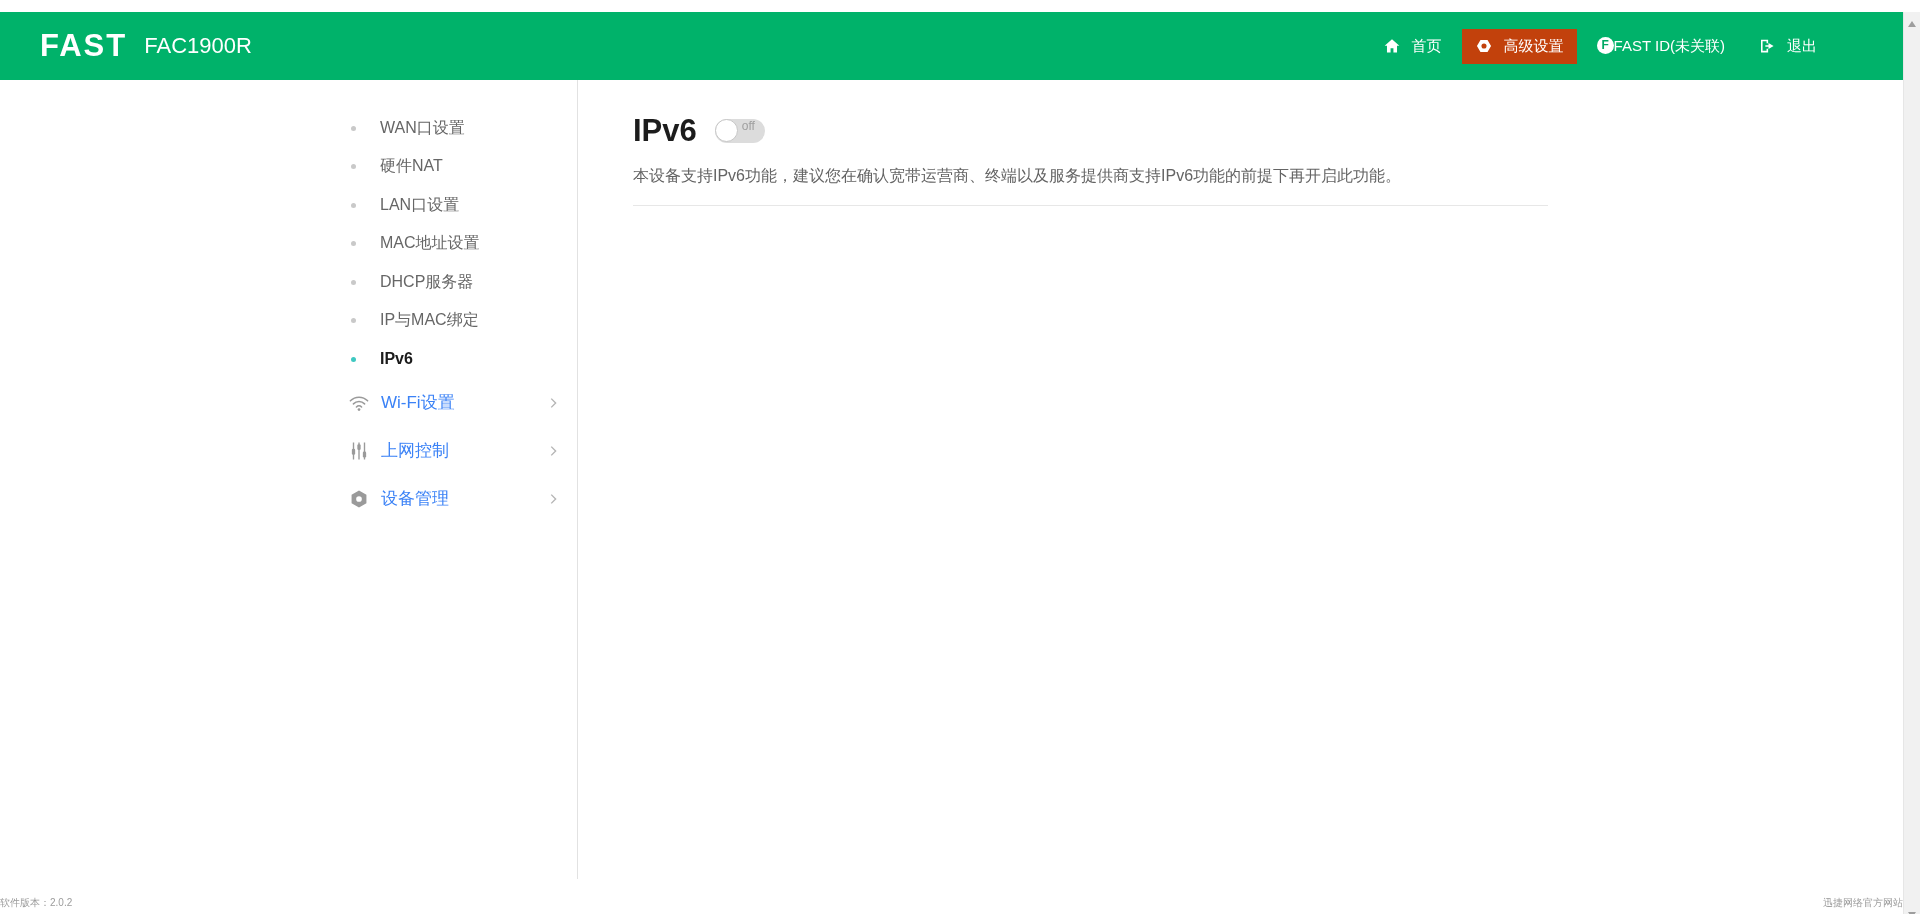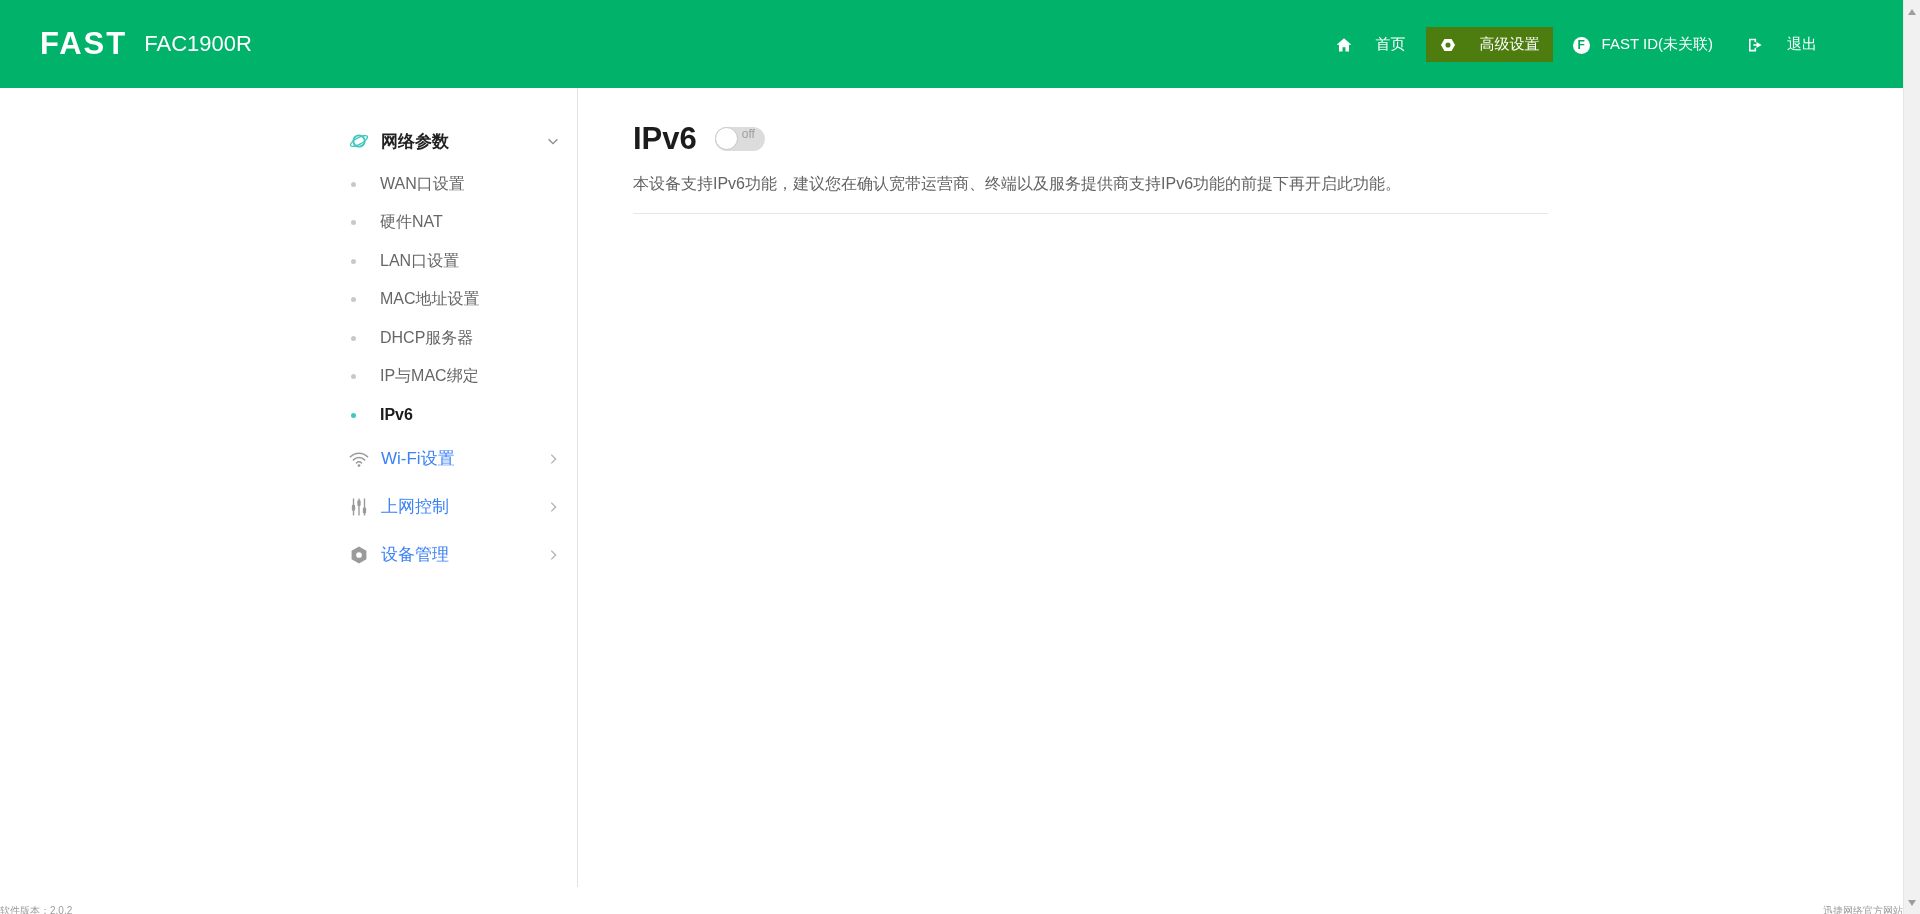--- a/index.html
+++ b/index.html
@@ -1,28 +1,28 @@
 <!DOCTYPE html>
 <html><head>
 <meta charset="utf-8">
 <style>
   * { margin:0; padding:0; box-sizing:border-box; }
   html,body { width:1920px; height:914px; overflow:hidden; background:#fff;
               font-family:"Liberation Sans","DejaVu Sans",sans-serif; }
   .page { position:relative; width:1920px; height:914px; background:#fff; }
 
   
-  .header { height:88px; background:#00b26a; display:flex; align-items:center;
-            padding:0 90px 0 40px; }
+  .header { height:68px; background:#00b26a; display:flex; align-items:center;
+            padding:0 90px 0 40px;margin-top:12px; }
   .logo { font-size:31px; font-weight:800; color:#fff; letter-spacing:2px; }
   .model { margin-left:17px; font-size:22px; color:#fff; font-weight:400; }
   .top-nav { margin-left:auto; display:flex; align-items:center; }
-  .nav-item { display:flex; align-items:flex-end; gap:12px; color:#fff; font-size:15px;
+  .nav-item { display:flex; align-items:flex-start; gap:0; color:#fff; font-size:15px;
               padding:8px 13px; margin-left:7px; cursor:pointer; white-space:nowrap; }
-  .nav-item.active { background:#4d7c0f; }
+  .nav-item.active { background:#c2410c; }
   .nav-item svg { display:block; }
   .fid-circle { width:17px; height:17px; border-radius:50%; background:#fff;
                 color:#00a863; font-size:12px; font-weight:bold; display:flex;
                 align-items:center; justify-content:center; }
 
   
   .body-row { display:flex; height:799px; }
   .sidebar { width:578px; border-right:1px solid #e2e2e2; padding-top:29px; }
   .side-inner { margin-left:348px; width:212px; }
   .side-main { height:48px; display:flex; align-items:center; cursor:pointer; }
@@ -110,34 +110,20 @@
         <span>退出</span>
       </div>
     </div>
   </div>
 
   <div class="body-row">
 
     <div class="sidebar">
       <div class="side-inner">
 
-        <div class="side-main expanded">
-          <span class="s-icon">
-            <svg width="22" height="22" viewBox="0 0 24 24" fill="none">
-              <circle cx="12" cy="12" r="6.2" stroke="#3fc8c1" stroke-width="2"></circle>
-              <ellipse cx="12" cy="12" rx="10.4" ry="3.6" stroke="#3fc8c1" stroke-width="1.5" transform="rotate(-28 12 12)"></ellipse>
-            </svg>
-          </span>
-          <span class="s-label">网络参数</span>
-          <span class="chev">
-            <svg width="14" height="14" viewBox="0 0 16 16" fill="none">
-                <path d="M3 6 L8 11 L13 6" stroke="#8a8a8a" stroke-width="1.6"></path>
-              </svg>
-          </span>
-        </div>
 
         <div class="side-sub">
           <span class="dot"></span>
           <span class="sub-label">WAN口设置</span>
         </div>
         <div class="side-sub">
           <span class="dot"></span>
           <span class="sub-label">硬件NAT</span>
         </div>
         <div class="side-sub">

